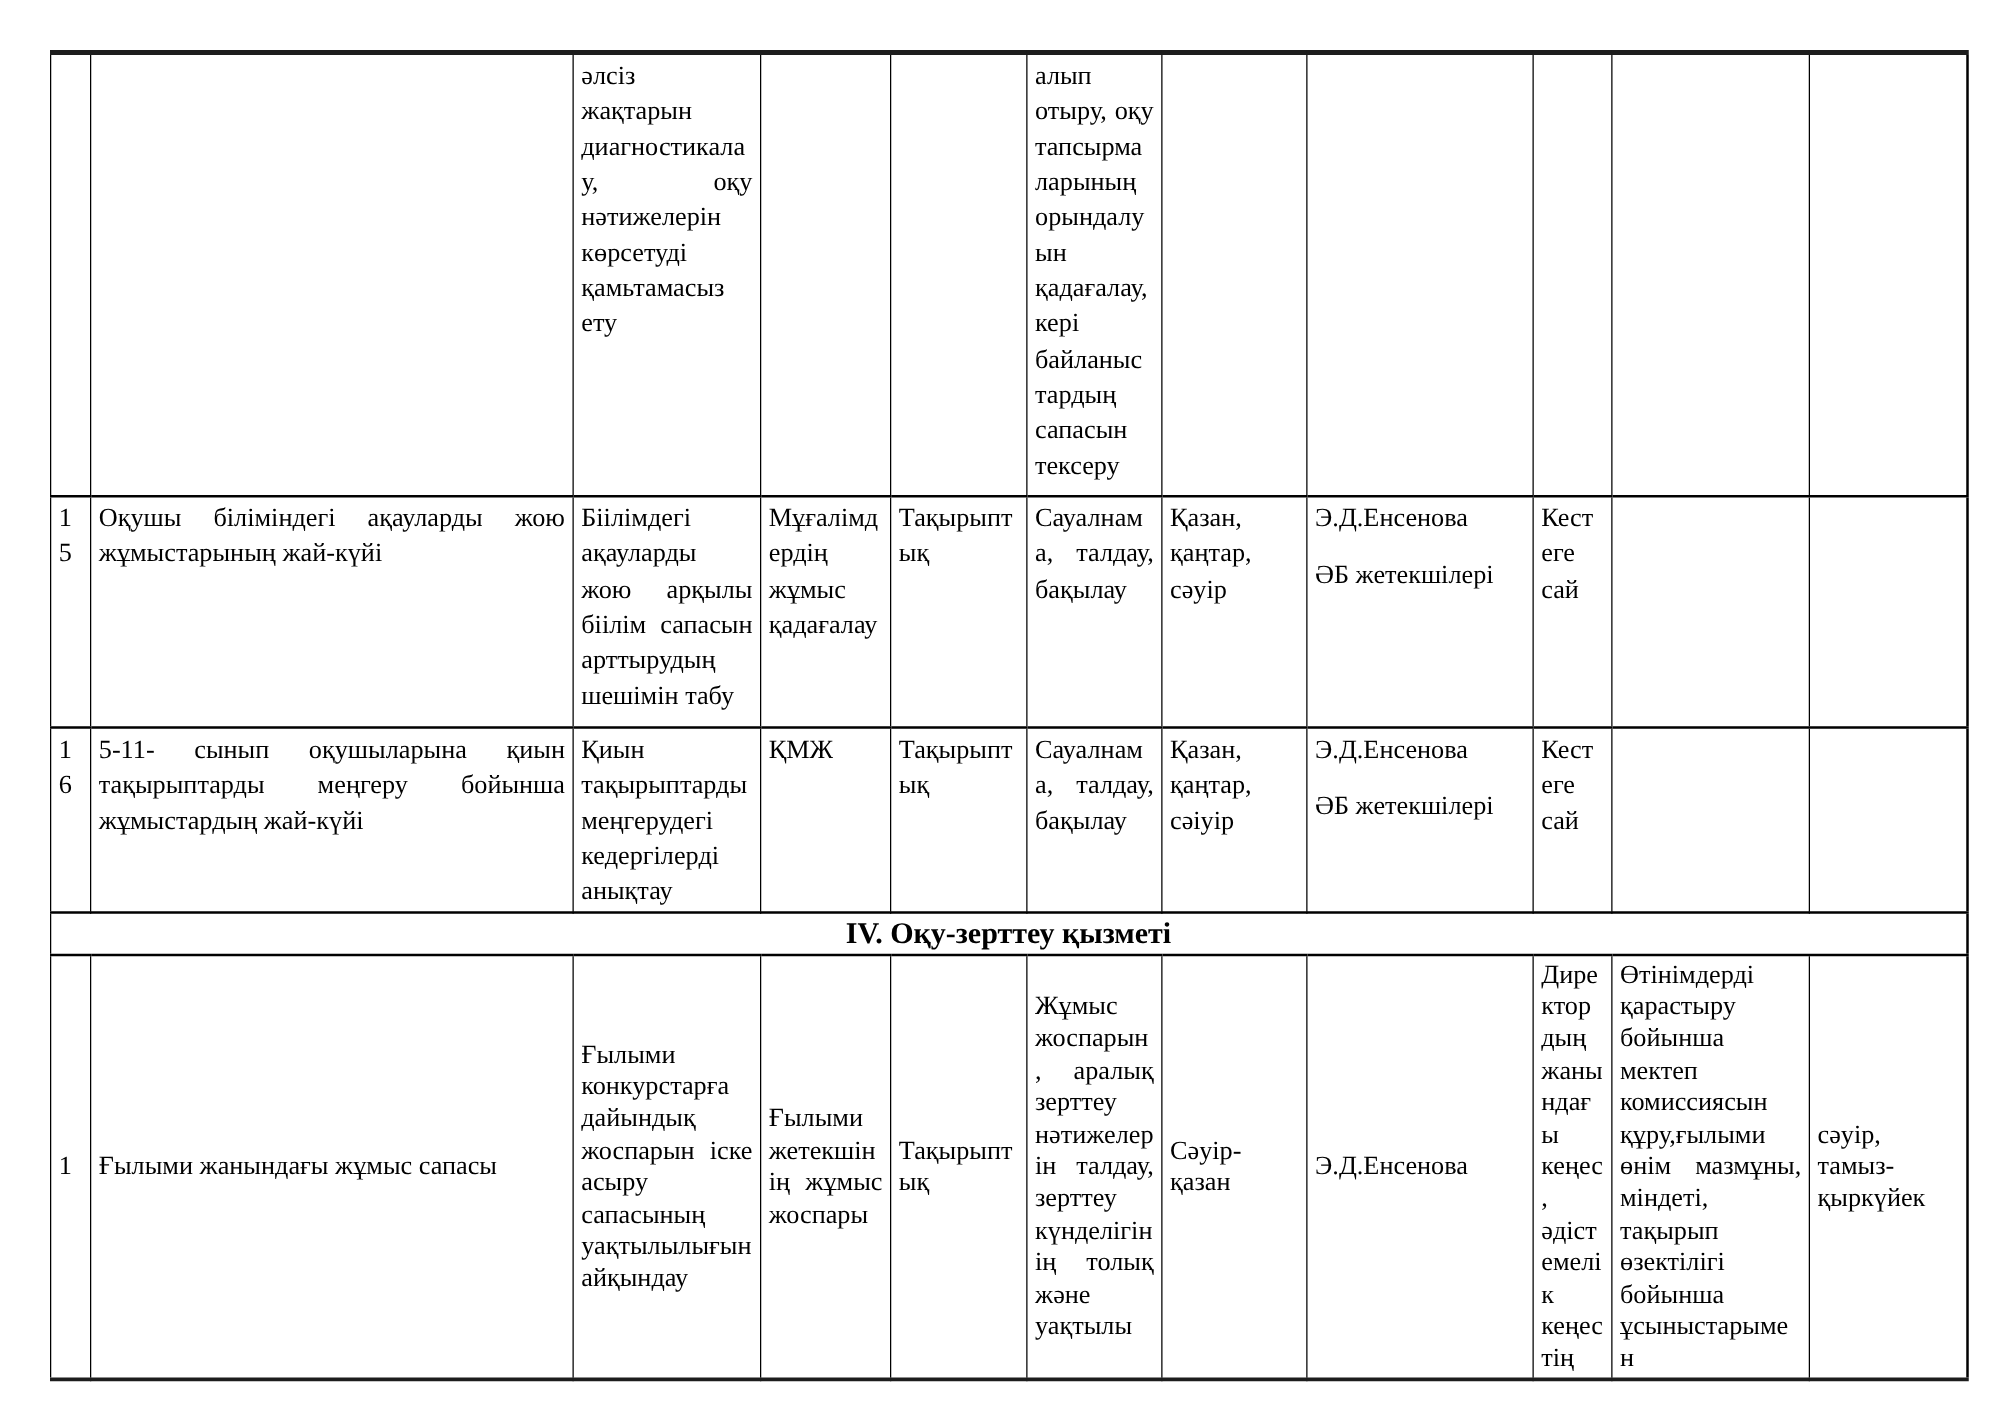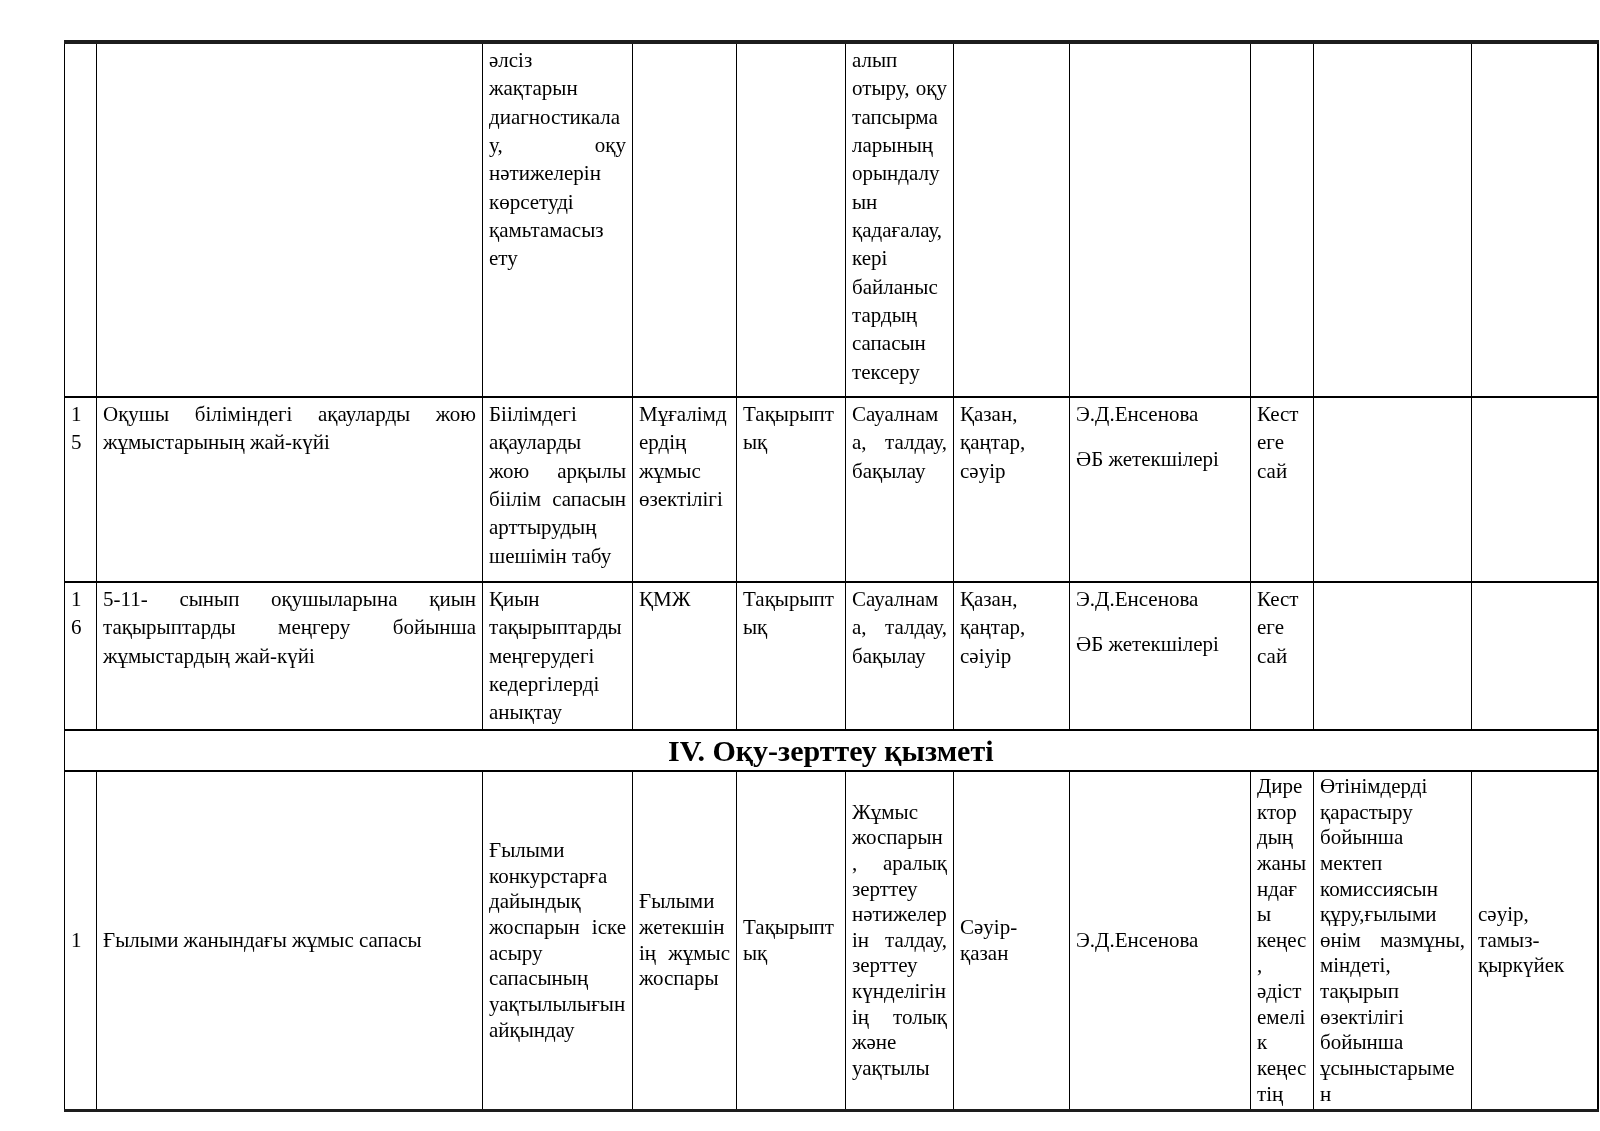--- a/index.html
+++ b/index.html
@@ -10,21 +10,21 @@
   body {
     width: 1600px;
     height: 1131px;
     position: relative;
     font-family: "Liberation Serif", "DejaVu Serif", serif;
     color: #000000;
     overflow: hidden;
   }
   .table-wrap {
     position: absolute;
-    left: 64px;
+    left: 40px;
     top: 40px;
   }
   table.plan {
     border-collapse: collapse;
     table-layout: fixed;
     width: 1533px;
     border-left: 1px solid #000;
     border-right: 2px solid #000;
     border-top: 4px solid #1d1d1d;
     border-bottom: 3px solid #1d1d1d;
@@ -52,21 +52,21 @@
 
   tr.r-cont  { height: 355px; }
   tr.r-15    { height: 185px; }
   tr.r-16    { height: 132px; }
   tr.r-sec   { height: 32px; }
   tr.r-last  { height: 283px; }
 
   tr.r-sec td.section-cell {
     text-align: center;
     font-weight: bold;
-    font-size: 30px;
+    font-size: 24px;
     padding: 1px 4px;
     line-height: 1.25;
     vertical-align: middle;
   }
   tr.r-last td {
     vertical-align: middle;
     line-height: 1.22;
   }
   .resp-line2 { margin-top: 17px; }
 </style>
@@ -101,21 +101,21 @@
         <td></td>
         <td class="c-tight"></td>
         <td></td>
         <td></td>
       </tr>
 
       <tr class="r-15 band">
         <td class="c-num bold">15</td>
         <td>Оқушы біліміндегі ақауларды жою жұмыстарының жай-күйі</td>
         <td>Біілімдегі ақауларды жою арқылы біілім сапасын арттырудың шешімін табу</td>
-        <td class="c-tight">Мұғалімдердің жұмыс өзектілігі</td>
+        <td class="c-tight">Мұғалімдердің жұмыс қадағалау</td>
         <td class="c-tight">Тақырыптық</td>
         <td class="c-tight">Сауалнама, талдау, бақылау</td>
         <td class="c-tight">Қазан, қаңтар, сәуір</td>
         <td>
           <div>Э.Д.Енсенова</div>
           <div class="resp-line2">ӘБ жетекшілері</div>
         </td>
         <td class="c-tight">Кестеге сай</td>
         <td></td>
         <td></td>

